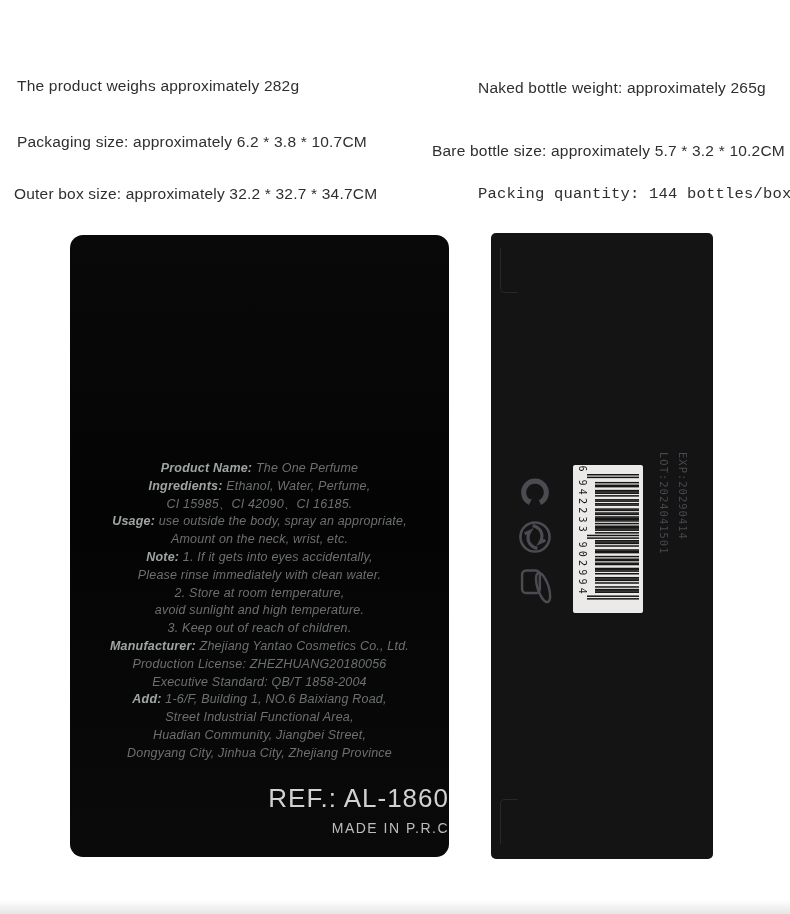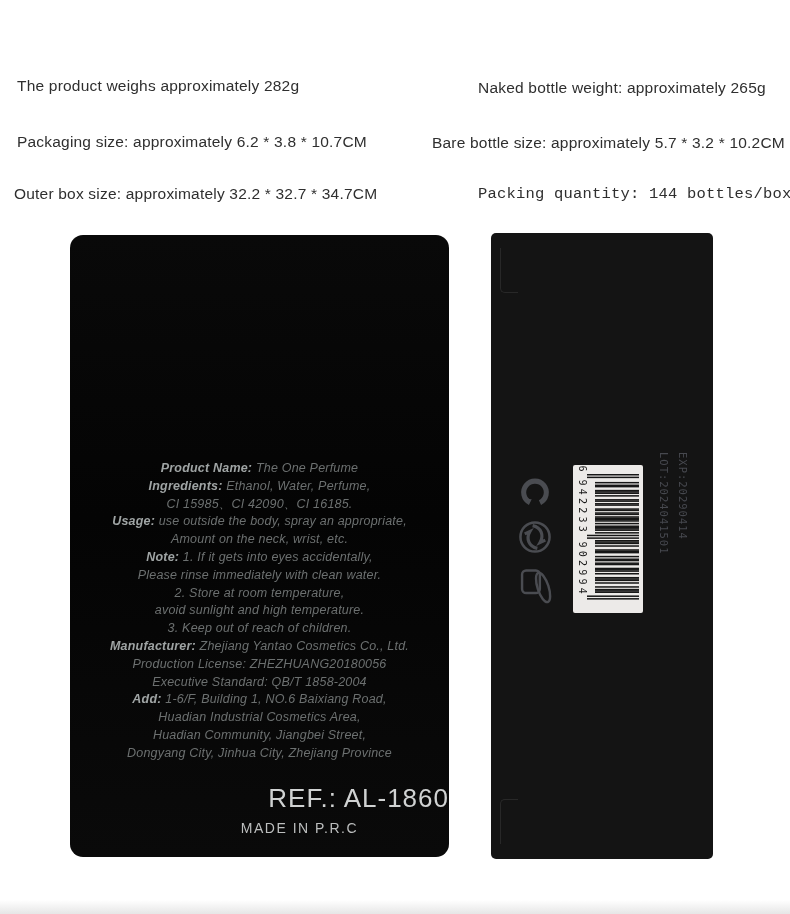--- a/index.html
+++ b/index.html
@@ -33,22 +33,22 @@
     position:absolute;left:0;top:225px;width:100%;
     text-align:center;font-size:12.5px;line-height:17.8px;
     color:var(--line-dim);letter-spacing:0.2px;font-style:italic;
   }
   .label-lines b{color:var(--line-label);font-weight:bold;}
   .ref-code{
     position:absolute;left:0;top:548px;width:100%;text-align:right;
     font-size:26px;font-weight:normal;color:var(--ref-color);letter-spacing:1px;
   }
   .made-in{
-    position:absolute;left:0;top:585px;width:100%;text-align:center;
-    font-size:14px;color:var(--made-color);letter-spacing:1.5px;margin-left:40px;
+    position:absolute;left:0;top:585px;width:100%;text-align:right;
+    font-size:14px;color:var(--made-color);letter-spacing:1.5px;
   }
   
   .side-box{
     position:absolute;left:491px;top:233px;width:222px;height:626px;
     background:var(--box2-bg);
     border-radius:5px;
   }
   .side-box .edge{
     position:absolute;left:0;top:0;bottom:0;width:10px;
     background:linear-gradient(90deg,#33333] 0,#333 0,rgba(40,40,40,.9) 2px,rgba(20,20,20,0) 10px);
@@ -92,41 +92,41 @@
   }
 </style>
 </head>
 <body>
 
 <div>
 
   <div class="spec" style="left:17px;top:29px;">The product weighs approximately 282g</div>
   <div class="spec" style="left:478px;top:31px;">Naked bottle weight: approximately 265g</div>
   <div class="spec" style="left:17px;top:85px;">Packaging size: approximately 6.2 * 3.8 * 10.7CM</div>
-  <div class="spec" style="left:432px;top:86px;">Bare bottle size: approximately 5.7 * 3.2 * 10.2CM</div>
+  <div class="spec" style="left:432px;top:94px;">Bare bottle size: approximately 5.7 * 3.2 * 10.2CM</div>
   <div class="spec" style="left:14px;top:137px;">Outer box size: approximately 32.2 * 32.7 * 34.7CM</div>
   <div class="spec" style="left:478px;top:137px;font-family:Liberation Mono, monospace;">Packing quantity: 144 bottles/box</div>
 
   <div class="back-box">
     <div class="label-lines" id="label-lines">
         <div><b>Product Name:</b> The One Perfume</div>
         <div><b>Ingredients:</b> Ethanol, Water, Perfume,</div>
         <div>CI 15985、CI 42090、CI 16185.</div>
         <div><b>Usage:</b> use outside the body, spray an appropriate,</div>
         <div>Amount on the neck, wrist, etc.</div>
         <div><b>Note:</b> 1. If it gets into eyes accidentally,</div>
         <div>Please rinse immediately with clean water.</div>
         <div>2. Store at room temperature,</div>
         <div>avoid sunlight and high temperature.</div>
         <div>3. Keep out of reach of children.</div>
         <div><b>Manufacturer:</b> Zhejiang Yantao Cosmetics Co., Ltd.</div>
         <div>Production License: ZHEZHUANG20180056</div>
         <div>Executive Standard: QB/T 1858-2004</div>
         <div><b>Add:</b> 1-6/F, Building 1, NO.6 Baixiang Road,</div>
-        <div>Huadian Industrial Cosmetics Area,</div>
+        <div>Street Industrial Functional Area,</div>
         <div>Huadian Community, Jiangbei Street,</div>
         <div>Dongyang City, Jinhua City, Zhejiang Province</div>
       </div>
     <div class="ref-code">REF.: AL-1860</div>
     <div class="made-in">MADE IN P.R.C</div>
   </div>
 
   <div class="side-box">
     <div class="edge"></div>
     <div class="crease-top"></div>

